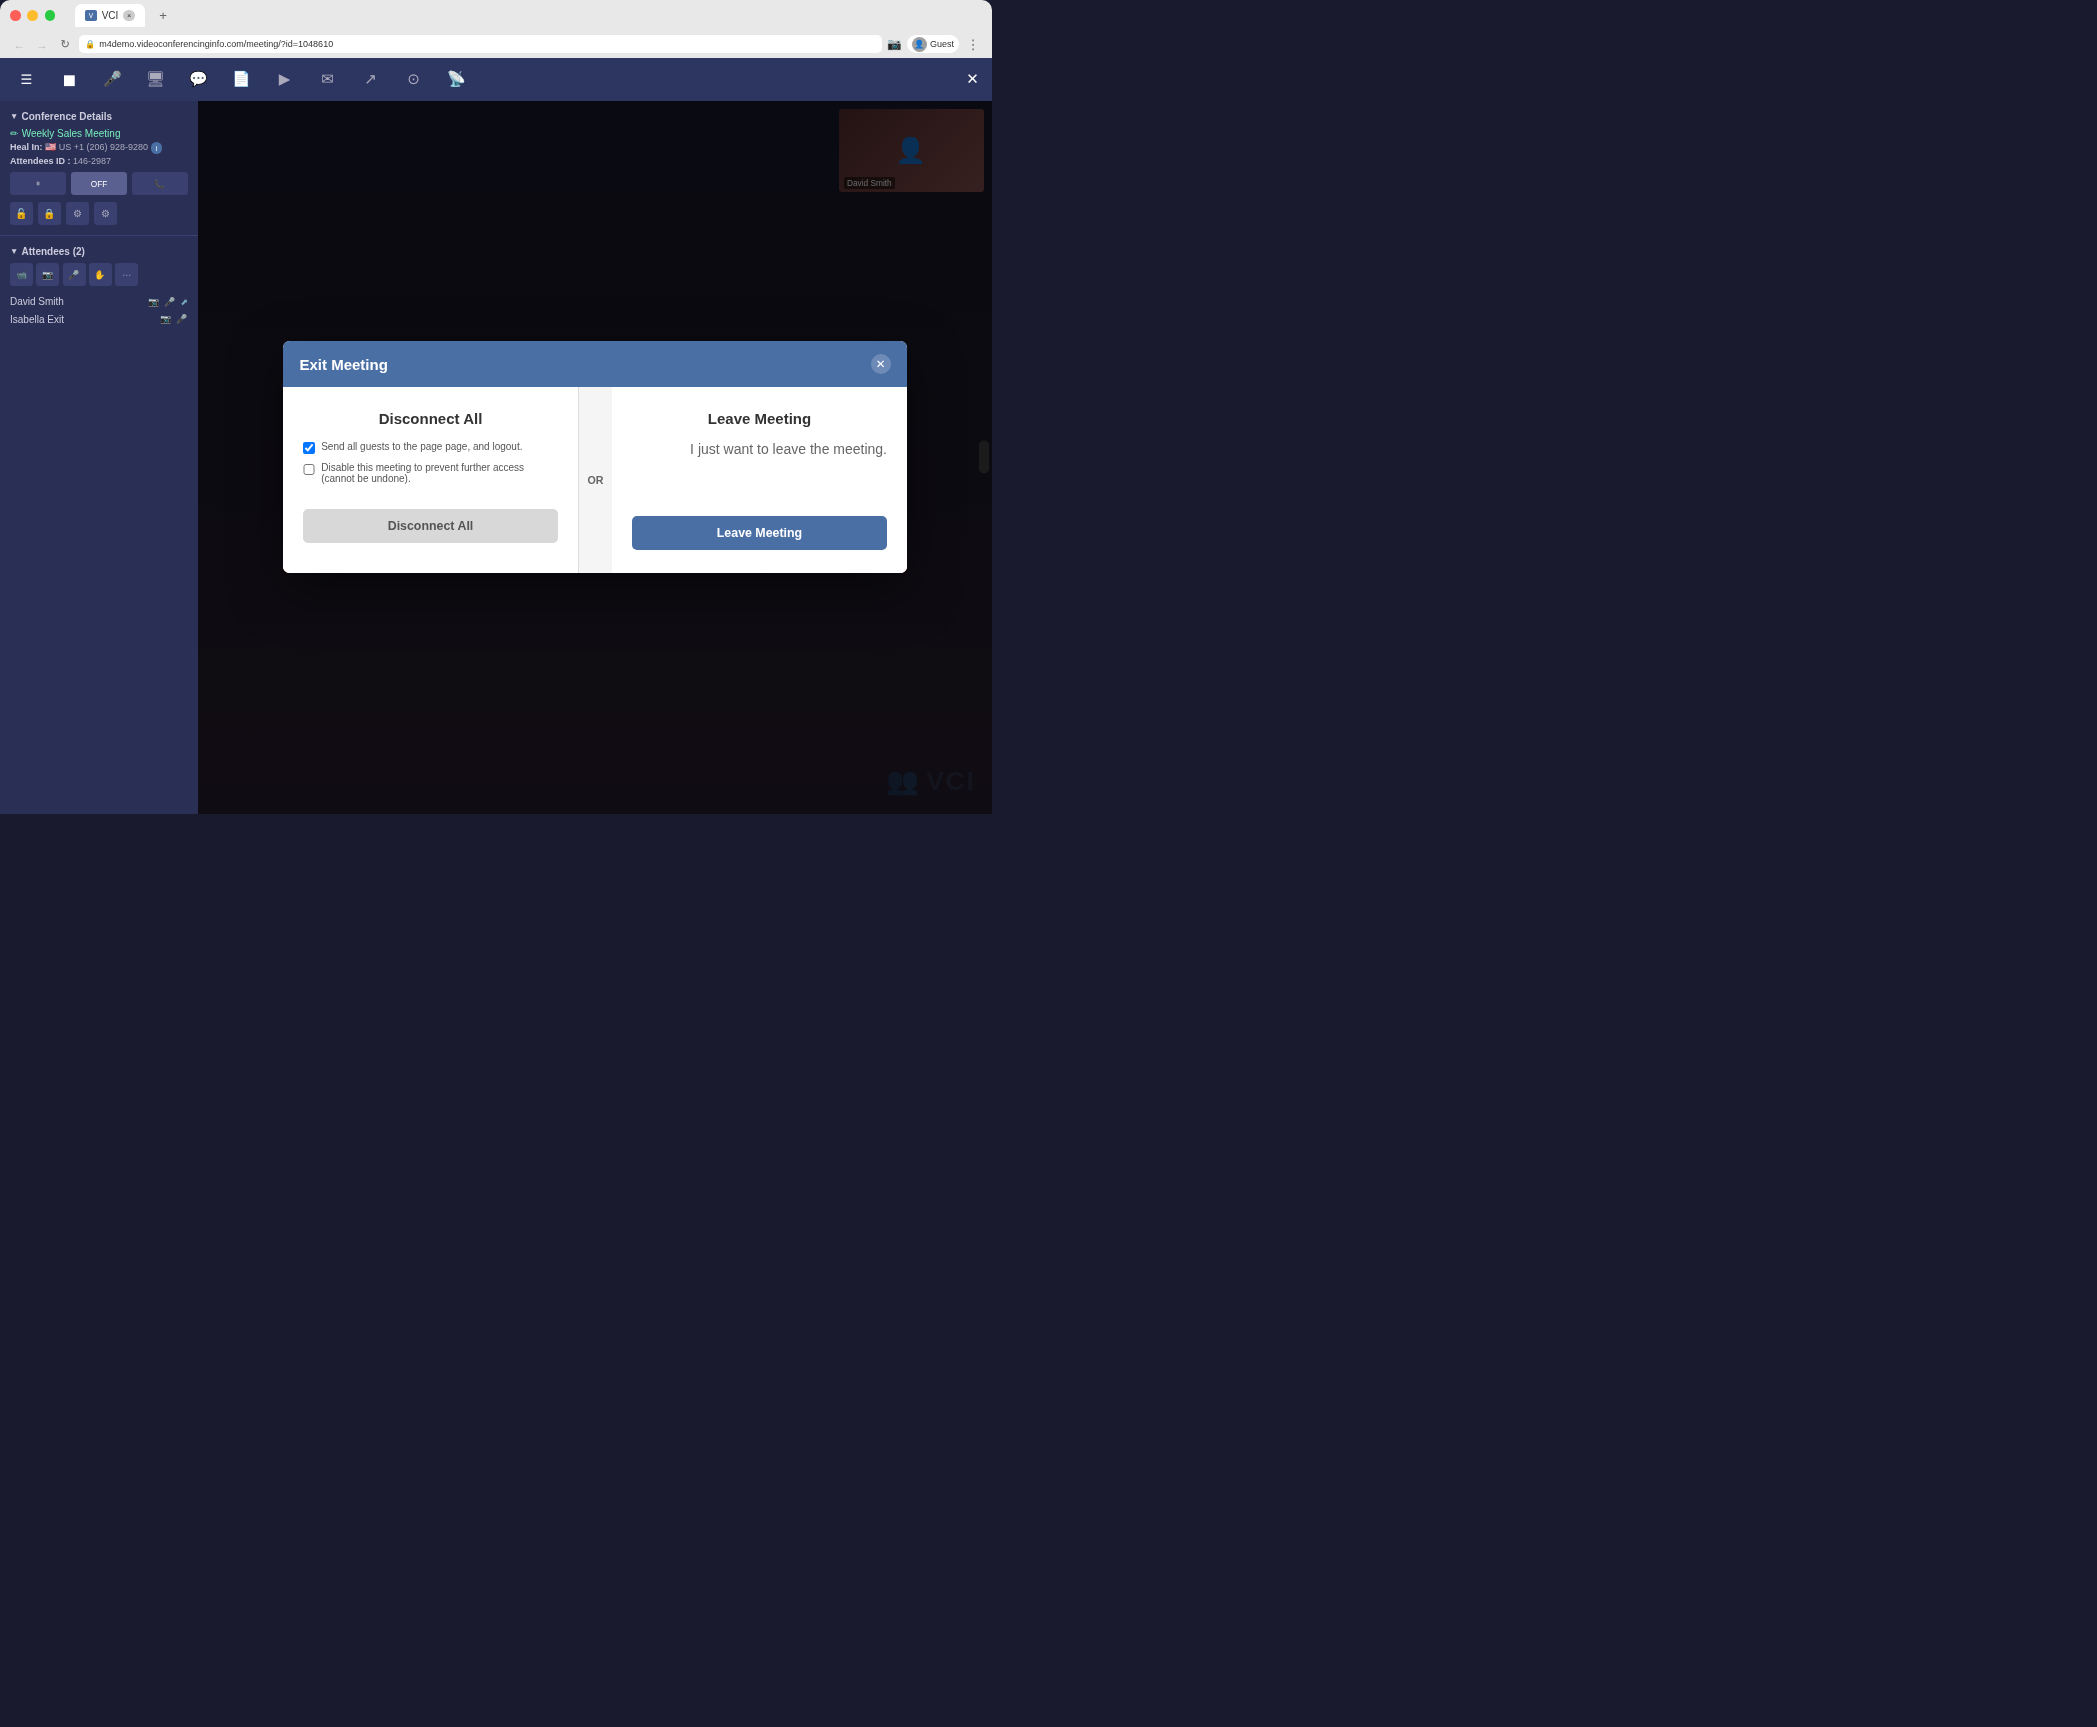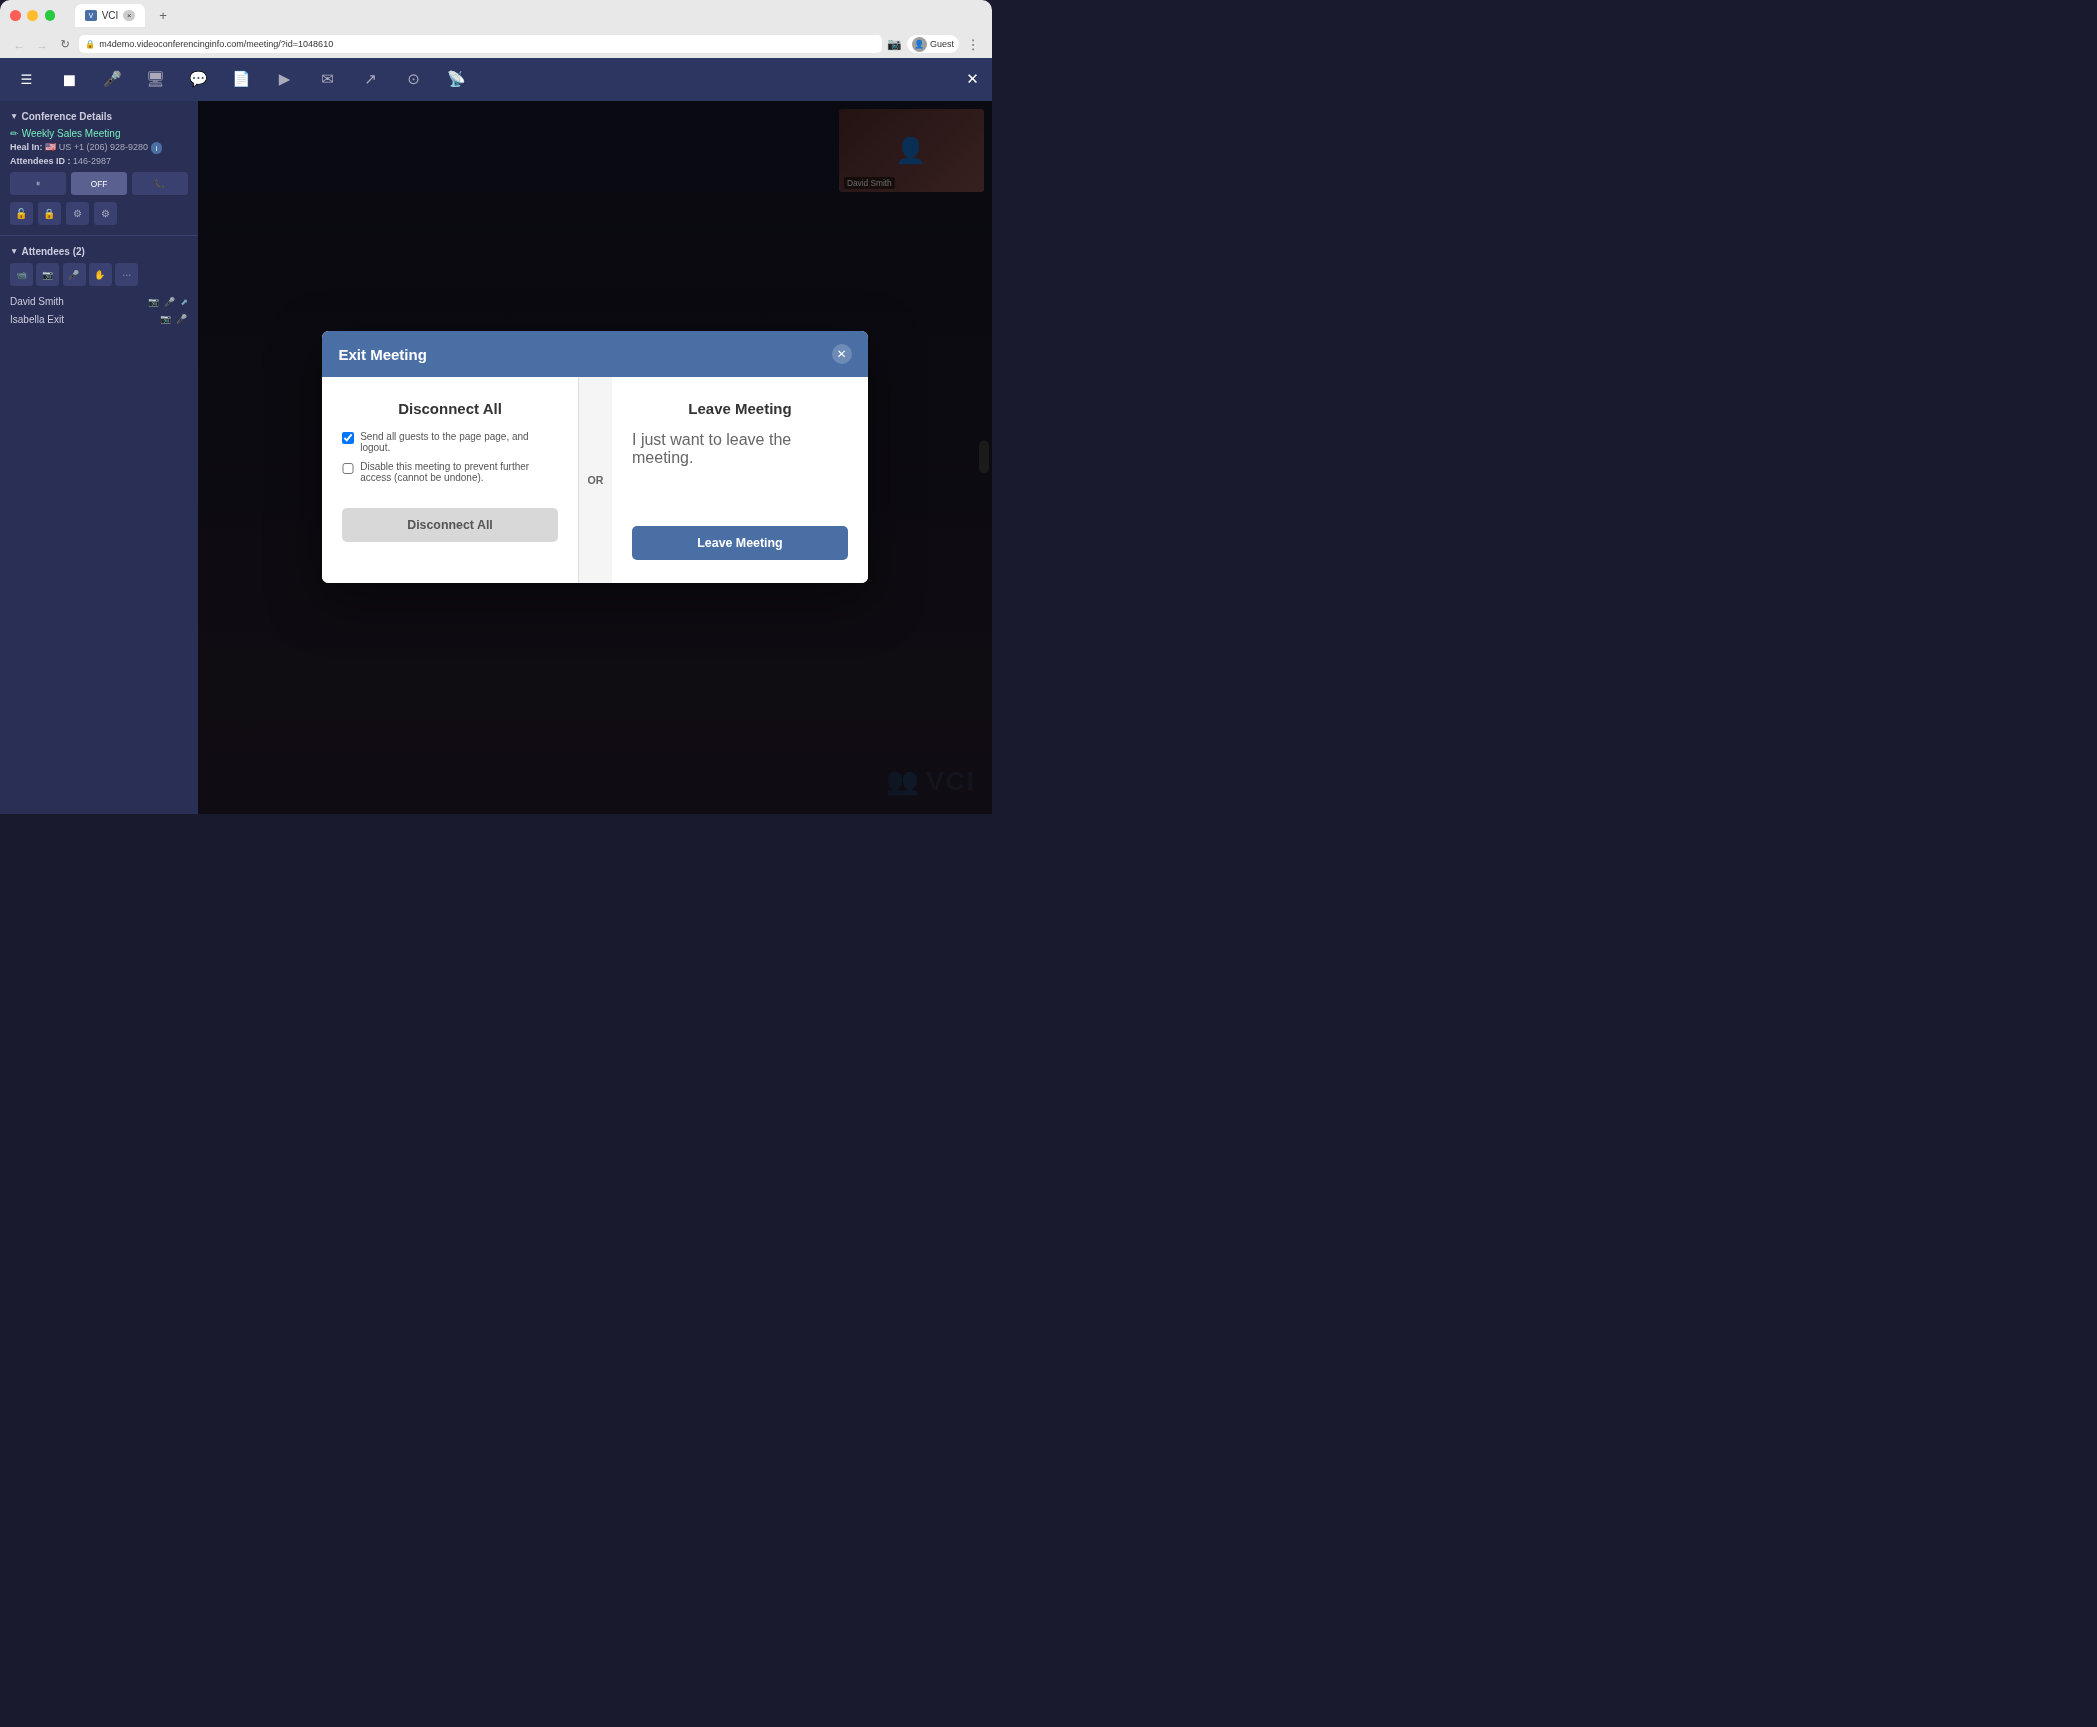--- a/index.html
+++ b/index.html
@@ -53,29 +53,29 @@
     .video-thumbnail { width: 145px; height: 83px; background: #3a2a2a; border-radius: 3.3px; overflow: hidden; position: relative; }
     .video-thumbnail-label { position: absolute; bottom: 3.3px; left: 5px; font-size: 8.3px; color: white; background: rgba(0,0,0,0.5); padding: 0.8px 3.3px; border-radius: 1.7px; }
     .video-main { position: absolute; top: 91px; left: 0; right: 0; bottom: 0; background: #2a2030; }
     .scroll-indicator { position: absolute; right: 3.3px; top: 50%; width: 10px; height: 33px; background: #444; border-radius: 5px; }
     .vci-watermark { position: absolute; bottom: 16.5px; right: 16.5px; display: flex; align-items: center; gap: 3.3px; opacity: 0.4; }
 
     
     .overlay { position: absolute; top: 0; left: 0; right: 0; bottom: 0; background: rgba(0,0,0,0.6); display: flex; align-items: center; justify-content: center; z-index: 100; }
 
     
-    .modal { background: white; border-radius: 6.6px; width: 546px; overflow: hidden; box-shadow: 0 16.5px 50px rgba(0,0,0,0.5); }
+    .modal { background: white; border-radius: 6.6px; width: 624px; overflow: hidden; box-shadow: 0 16.5px 50px rgba(0,0,0,0.5); }
     .modal-header { background: #4a6fa5; color: white; padding: 13.2px 16.5px; display: flex; align-items: center; justify-content: space-between; }
     .modal-title { font-size: 15px; font-weight: 600; }
     .modal-close { width: 20px; height: 20px; background: rgba(255,255,255,0.2); border-radius: 50%; display: flex; align-items: center; justify-content: center; color: white; font-size: 11.6px; cursor: pointer; border: none; }
     .modal-body { display: flex; background: #fca5a5; }
     .modal-section { flex: 1; padding: 23px 20px; background: white; }
     .modal-section:first-child { border-right: 0.8px solid #ddd; }
     .modal-section-title { font-size: 15px; font-weight: 700; color: #333; margin-bottom: 13.2px; text-align: center; }
-    .modal-section-subtitle { font-size: 16px; color: #666; text-align: left; margin-bottom: 16.5px; }
+    .modal-section-subtitle { font-size: 14px; color: #666; text-align: right; margin-bottom: 16.5px; }
     .or-divider { width: 33px; display: flex; align-items: center; justify-content: center; font-size: 10.7px; font-weight: 600; color: #666; background: #f5f5f5; }
 
     .checkbox-row { display: flex; align-items: flex-start; gap: 6.6px; margin-bottom: 8.3px; font-size: 10px; color: #555; }
     .checkbox-row input[type="checkbox"] { margin-top: 1.7px; width: 11.6px; height: 11.6px; flex-shrink: 0; }
     .modal-btn { width: 100%; padding: 10px; border-radius: 5px; border: none; font-size: 12.4px; font-weight: 600; cursor: pointer; margin-top: 16.5px; }
     .modal-btn-disconnect { background: #d8d8d8; color: #555; }
     .modal-btn-leave { background: #4a6fa5; color: white; }
     .info-icon { width: 11.6px; height: 11.6px; border-radius: 50%; background: #4a6fa5; color: white; font-size: 7.4px; display: inline-flex; align-items: center; justify-content: center; vertical-align: middle; }
   </style>
 </head>

